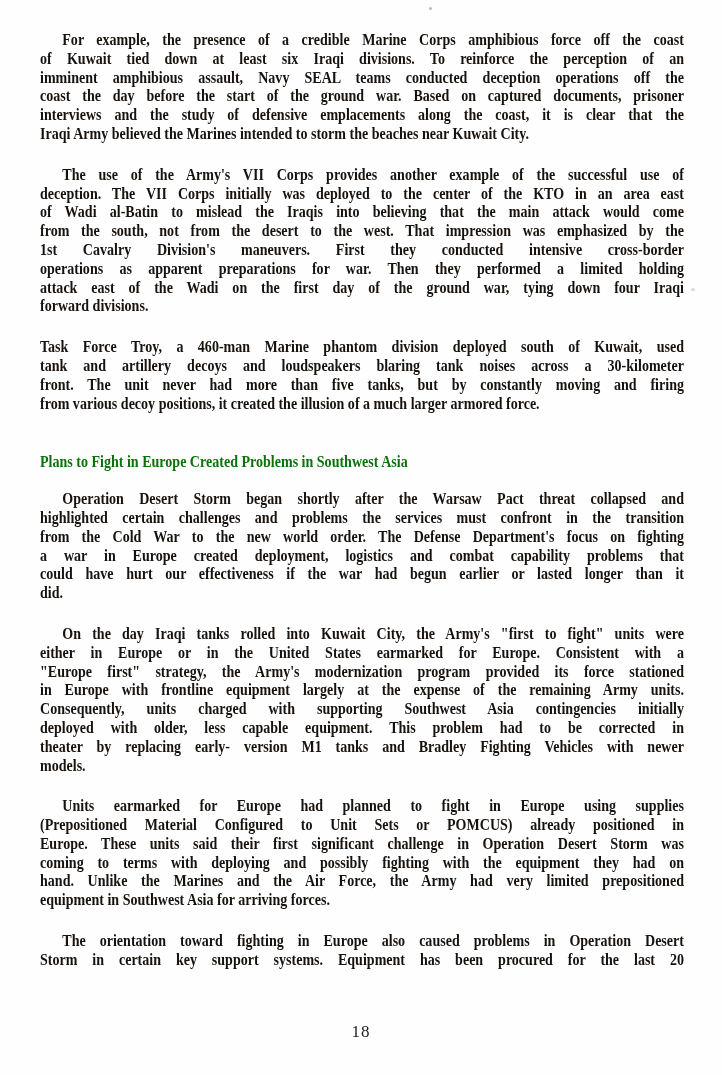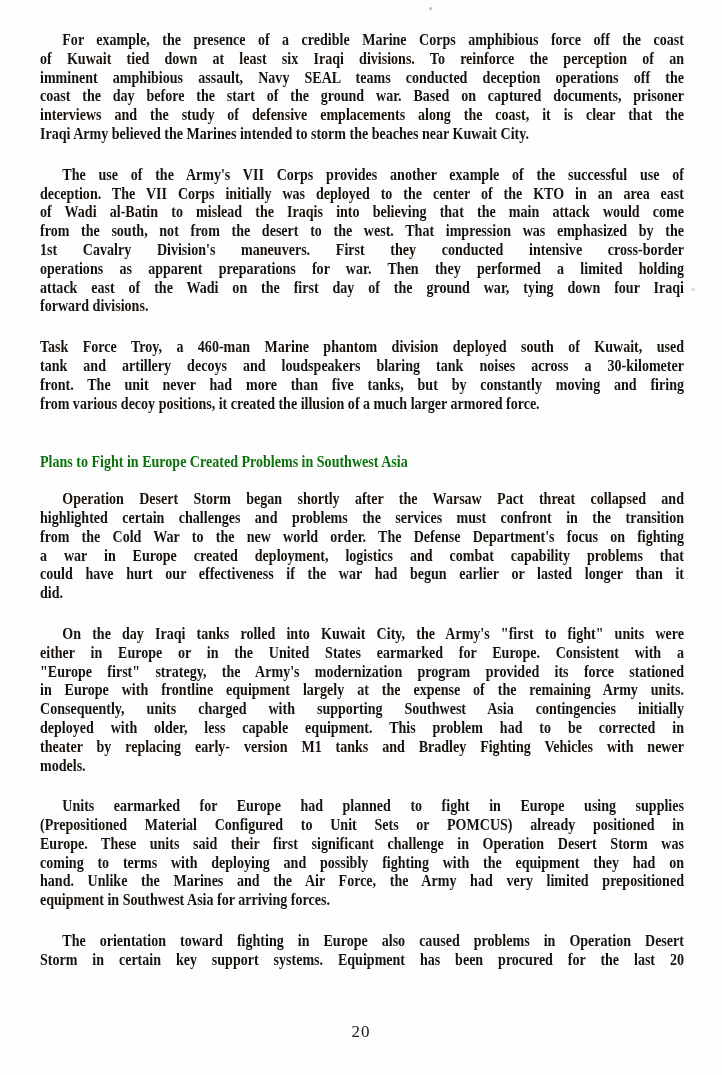--- a/index.html
+++ b/index.html
@@ -128,14 +128,14 @@
         <div class="line">coming to terms with deploying and possibly fighting with the equipment they had on</div>
         <div class="line">hand. Unlike the Marines and the Air Force, the Army had very limited prepositioned</div>
         <div class="line nj">equipment in Southwest Asia for arriving forces.</div>
       </div>
       <div class="para">
         <div class="line ind">The orientation toward fighting in Europe also caused problems in Operation Desert</div>
         <div class="line">Storm in certain key support systems. Equipment has been procured for the last 20</div>
       </div>
     </div>
 
-  <div class="page-number">20</div>
+  <div class="page-number">18</div>
 </div>
 
 </body></html>

